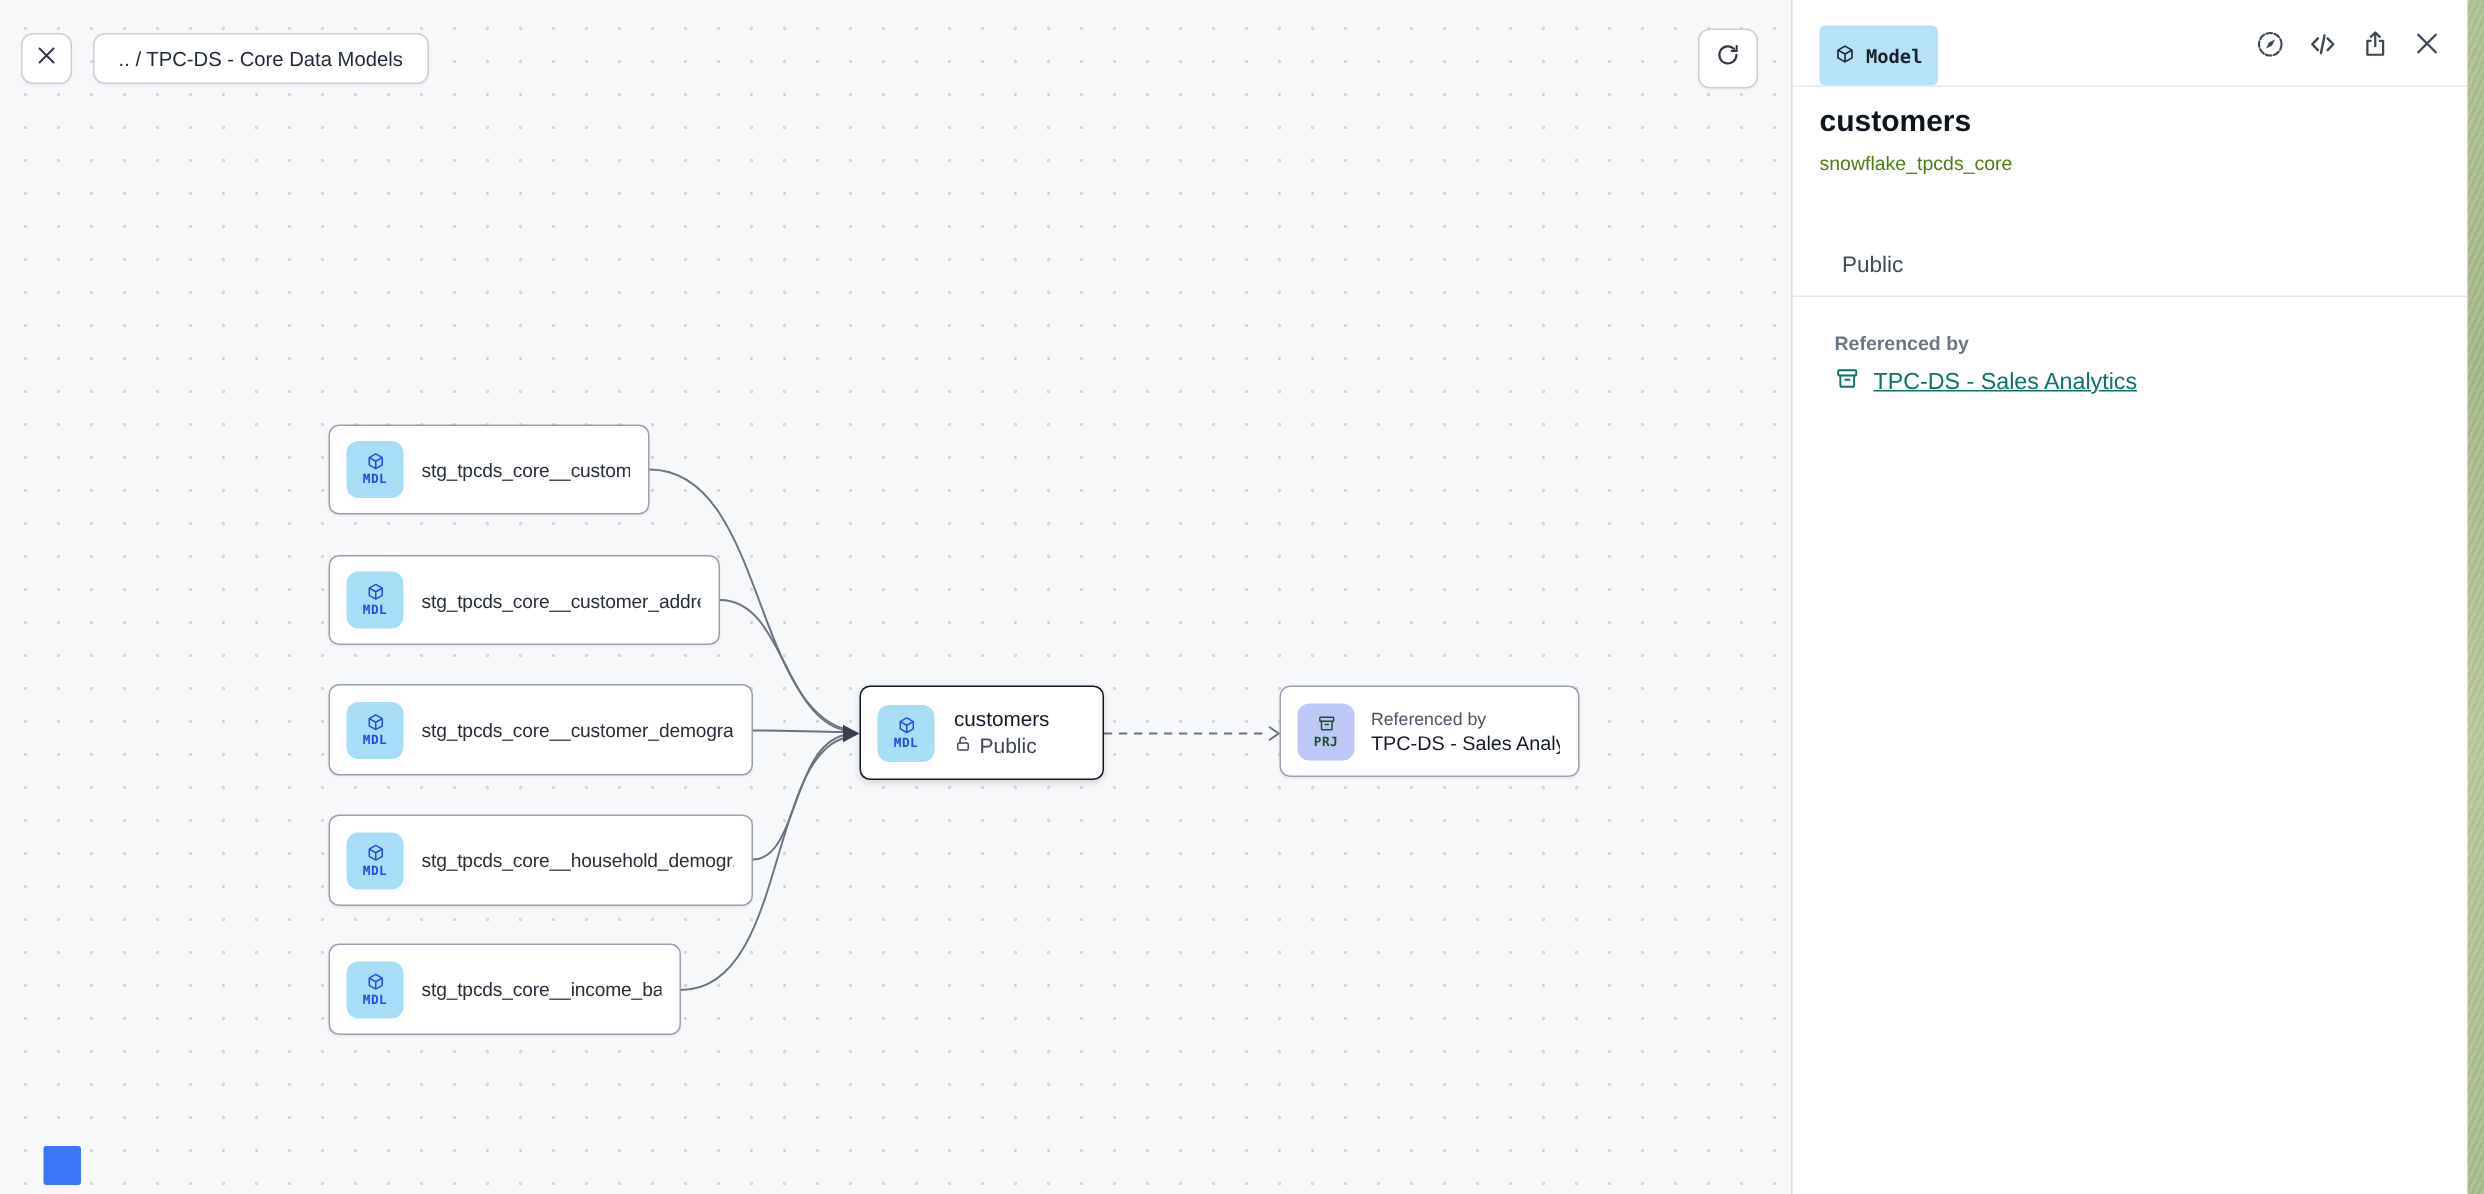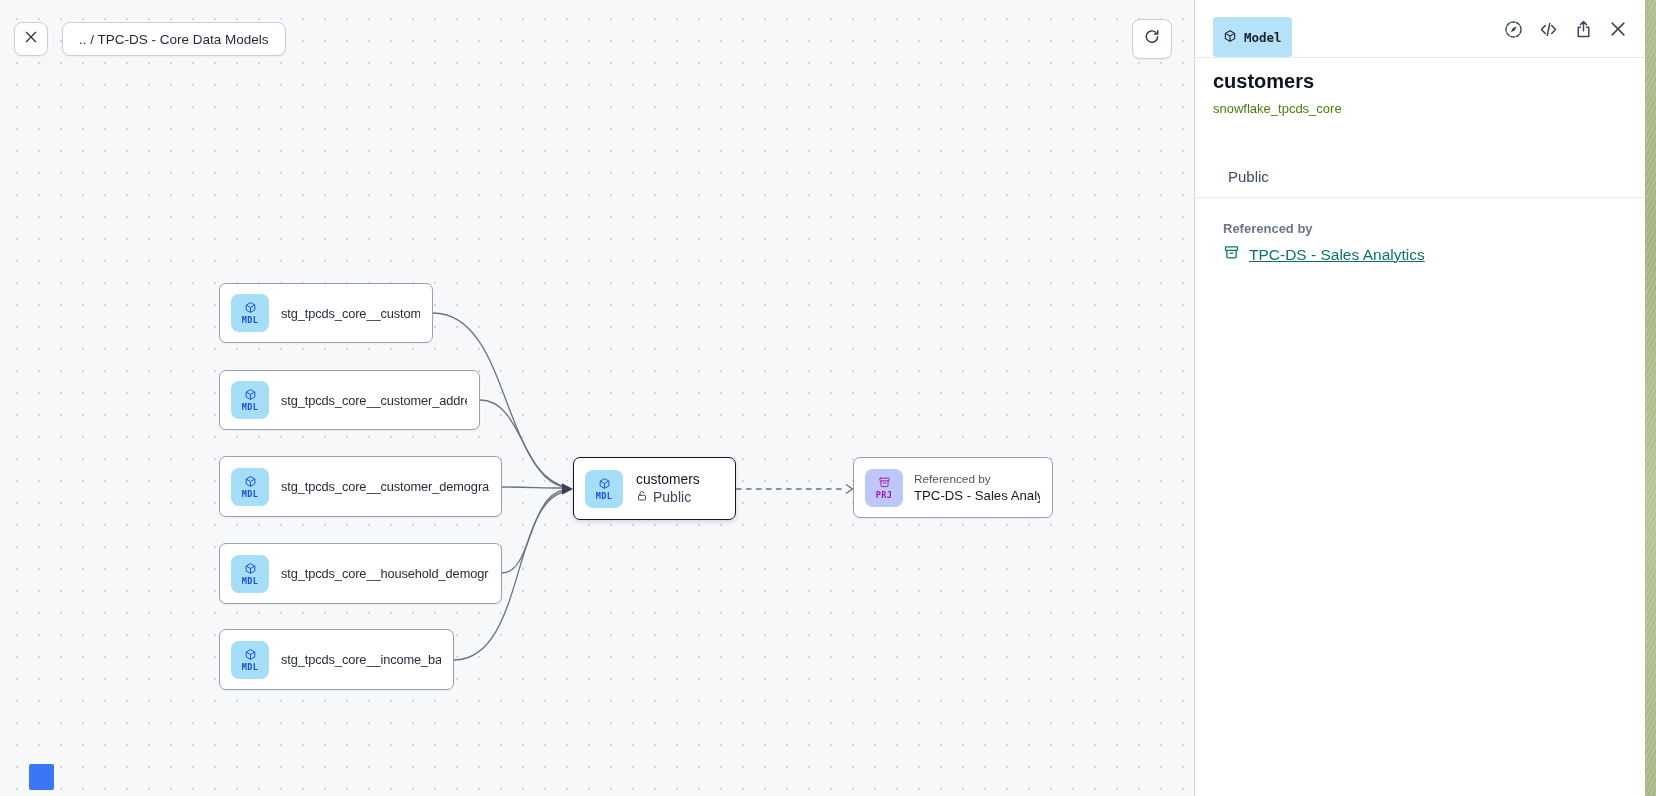--- a/index.html
+++ b/index.html
@@ -36,21 +36,21 @@
     position:absolute; background:#fff; border:1px solid #99a1ae; border-radius:7px;
     display:flex; align-items:center; padding:0 12px 0 11px; gap:12px;
     box-shadow:0 1px 2px rgba(15,23,42,.06); cursor:pointer;
   }
   .node.selected { border:1.6px solid #111827; box-shadow:0 2px 5px rgba(15,23,42,.15); }
   .node-icon {
     width:38px; height:38px; border-radius:8px; flex:none;
     display:flex; flex-direction:column; align-items:center; justify-content:center;
   }
   .node-icon.mdl { background:#a6def8; color:#1d4ed8; }
-  .node-icon.prj { background:#bdc7f8; color:#a21caf; }
+  .node-icon.prj { background:#bdc7f8; color:#14532d; }
   .node-icon svg { display:block; }
   .icon-label { font-family:"DejaVu Sans Mono", monospace; font-size:8.5px; font-weight:bold; letter-spacing:.3px; margin-top:1px; }
   .node-label { font-size:12.8px; color:#262e3a; white-space:nowrap; overflow:hidden; letter-spacing:-0.1px; }
   .node-text { display:flex; flex-direction:column; justify-content:center; gap:2px; overflow:hidden; }
   .node-title { font-size:13.8px; color:#111827; white-space:nowrap; }
   .node-sub { display:flex; align-items:center; gap:5px; font-size:14px; color:#3f4654; }
   .node-caption { font-size:11.8px; color:#4b5563; white-space:nowrap; }
 
   .blue-marker { position:absolute; left:29px; top:764px; width:25px; height:26px; background:#3b76f6; border-radius:2px; }
 

